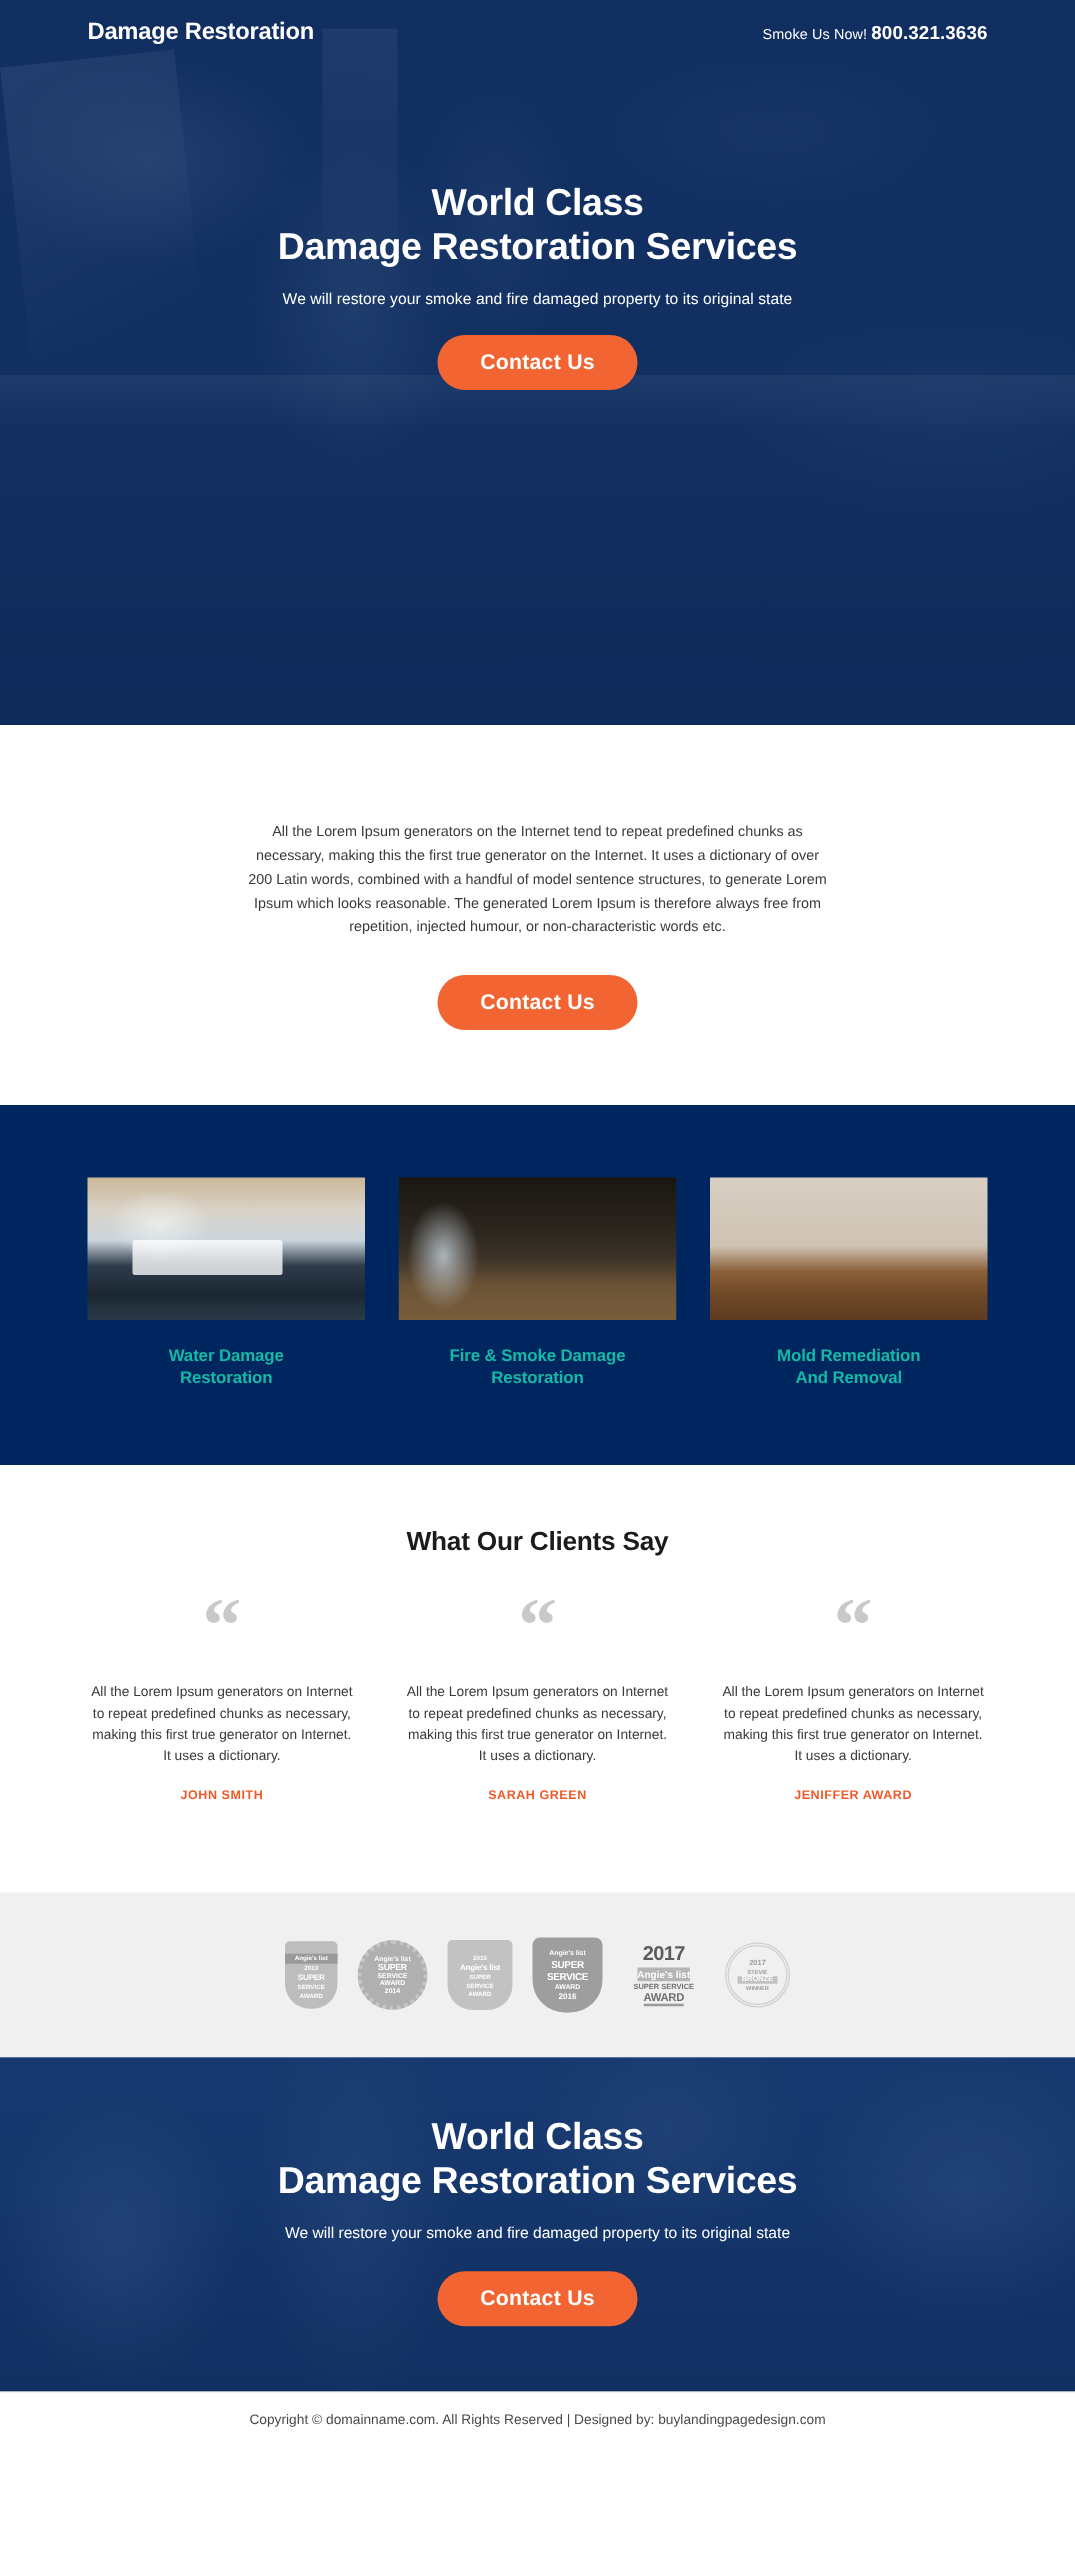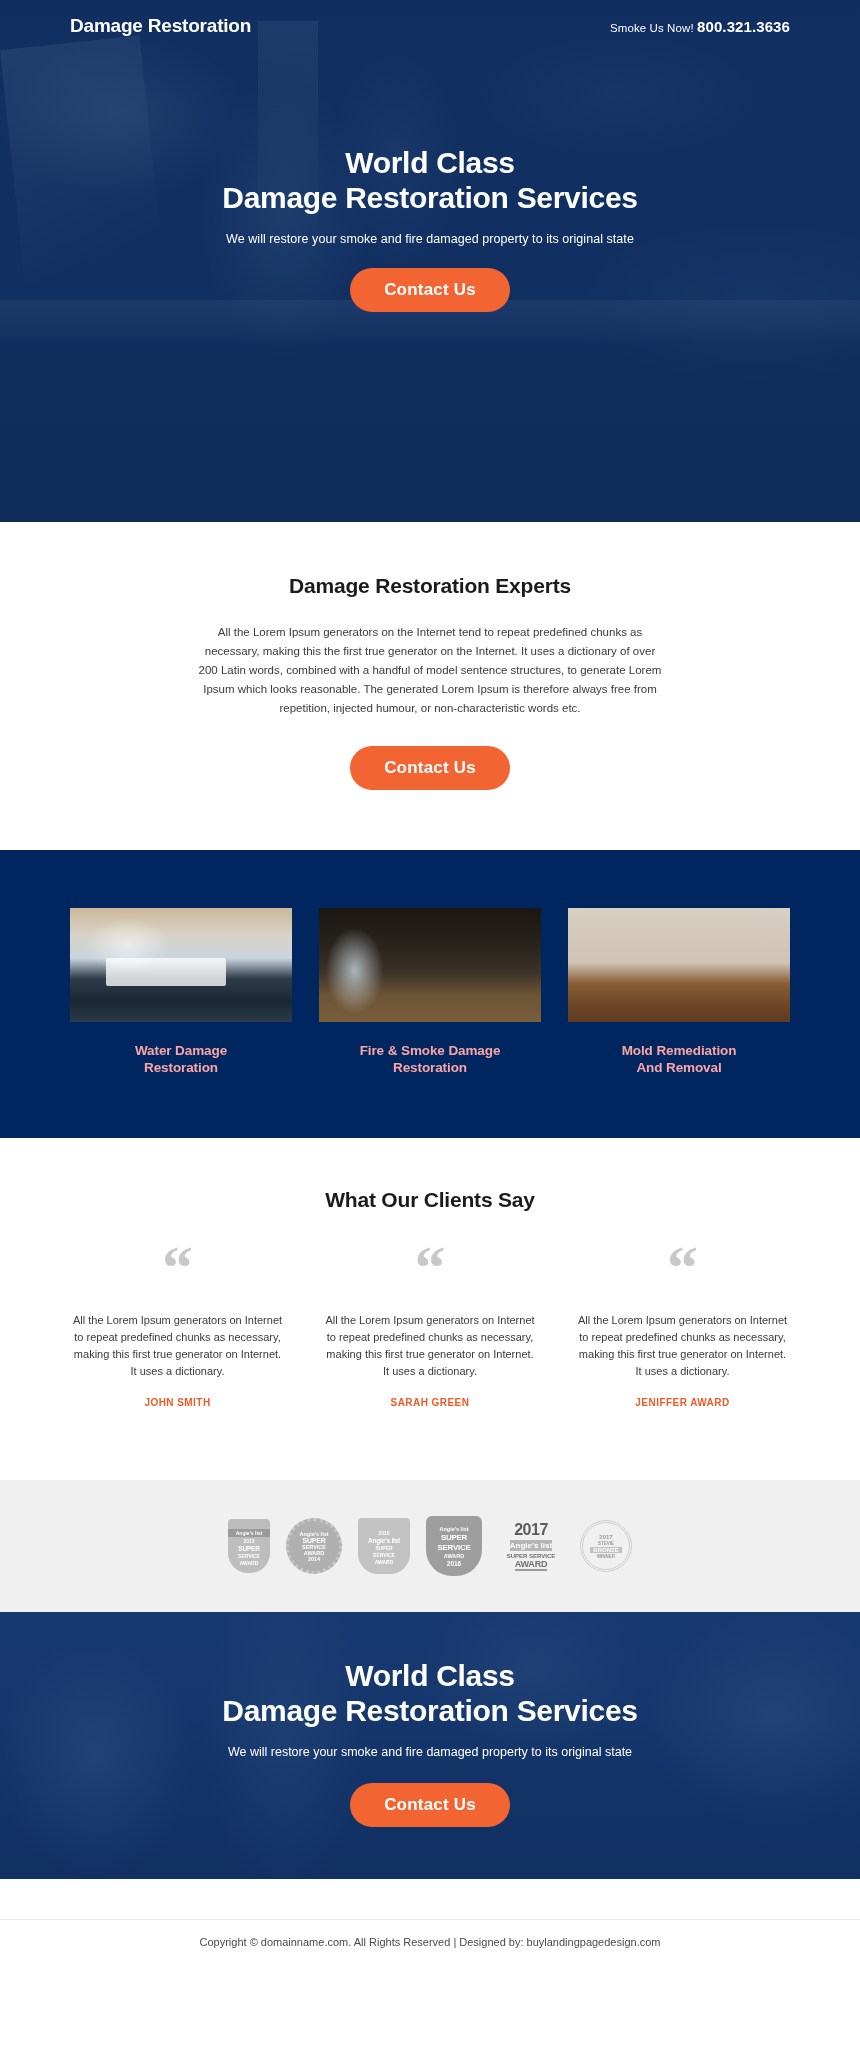--- a/index.html
+++ b/index.html
@@ -7,21 +7,21 @@
     width:860px;
     background:#ffffff;
     font-family:"Liberation Sans", sans-serif;
     -webkit-font-smoothing:antialiased;
   }
   .page { width:860px; position:relative; overflow:hidden; }
 
   
   .hero {
     position:relative;
-    height:522px;
+    height:580px;
     background:#0369a1;
     overflow:hidden;
   }
   .hero-photo {
     position:absolute; inset:0;
     background:
       radial-gradient(ellipse 180px 120px at 14% 22%, rgba(150,175,210,.30), rgba(150,175,210,0) 70%),
       radial-gradient(ellipse 120px 200px at 33% 42%, rgba(170,195,225,.22), rgba(170,195,225,0) 70%),
       radial-gradient(ellipse 90px 150px at 46% 30%, rgba(140,165,200,.18), rgba(140,165,200,0) 72%),
       radial-gradient(ellipse 200px 90px at 72% 18%, rgba(120,150,190,.16), rgba(120,150,190,0) 70%),
@@ -100,21 +100,21 @@
   .svc-2 {
     background:
       radial-gradient(ellipse 40px 60px at 16% 55%, rgba(210,225,235,.75), rgba(210,225,235,0) 72%),
       linear-gradient(180deg,#1a1612 0%, #2a241d 34%, #3b3228 56%, #6b5336 76%, #7a5e3c 100%);
   }
   .svc-3 {
     background:
       linear-gradient(180deg,#d8cfc2 0%, #cfc3b4 48%, #8a5f38 66%, #6d4726 84%, #5d3c20 100%);
   }
   .svc-title {
-    color:#fca5a5; font-size:13.5px; font-weight:bold;
+    color:#14b8a6; font-size:13.5px; font-weight:bold;
     line-height:17px; margin-top:20px; letter-spacing:-.1px;
   }
 
   
   .testi { background:#ffffff; padding:50px 70px 72px; text-align:center; }
   .testi-row { display:flex; justify-content:space-between; margin-top:38px; }
   .tcard { width:215px; text-align:center; }
   .quote-mark {
     font-family:"Liberation Serif", serif;
     font-size:62px; line-height:34px; color:#c9c9c9; font-weight:bold;
@@ -194,21 +194,20 @@
   .bot-body { position:relative; z-index:4; text-align:center; padding-top:46px; }
   .bot-h1 { color:#fff; font-size:30px; font-weight:bold; line-height:35px; letter-spacing:-.3px; }
   .bot-sub { color:#fff; font-size:12.5px; margin-top:17px; }
   .bot-body .btn-cta { margin-top:24px; }
 
   
   .footer {
     background:#ffffff; height:45px;
     display:flex; align-items:center; justify-content:center;
     border-top:1px solid #e6e6e6;
-    margin-top:40px;
   }
   .footer-text { font-size:11px; color:#4a4a4a; }
 </style>
 </head>
 <body>
 
 <div class="page">
 
   <section class="hero">
     <div class="hero-photo"></div>
@@ -228,21 +227,20 @@
       <h1 class="hero-h1">
         <span>World Class</span><br>
         <span>Damage Restoration Services</span>
       </h1>
       <p class="hero-sub">We will restore your smoke and fire damaged property to its original state</p>
       <button class="btn-cta">Contact Us</button>
     </div>
   </section>
 
   <section class="experts">
-    <h2 class="sec-title">Damage Restoration Experts</h2>
     <p class="experts-p">All the Lorem Ipsum generators on the Internet tend to repeat predefined chunks as necessary, making this the first true generator on the Internet. It uses a dictionary of over 200 Latin words, combined with a handful of model sentence structures, to generate Lorem Ipsum which looks reasonable. The generated Lorem Ipsum is therefore always free from repetition, injected humour, or non-characteristic words etc.</p>
     <button class="btn-cta">Contact Us</button>
   </section>
 
   <section class="services">
     <div class="svc-row">
       <div class="svc">
         <div class="svc-img svc-1"></div>
         <div class="svc-title">
           <span>Water Damage</span><br>

